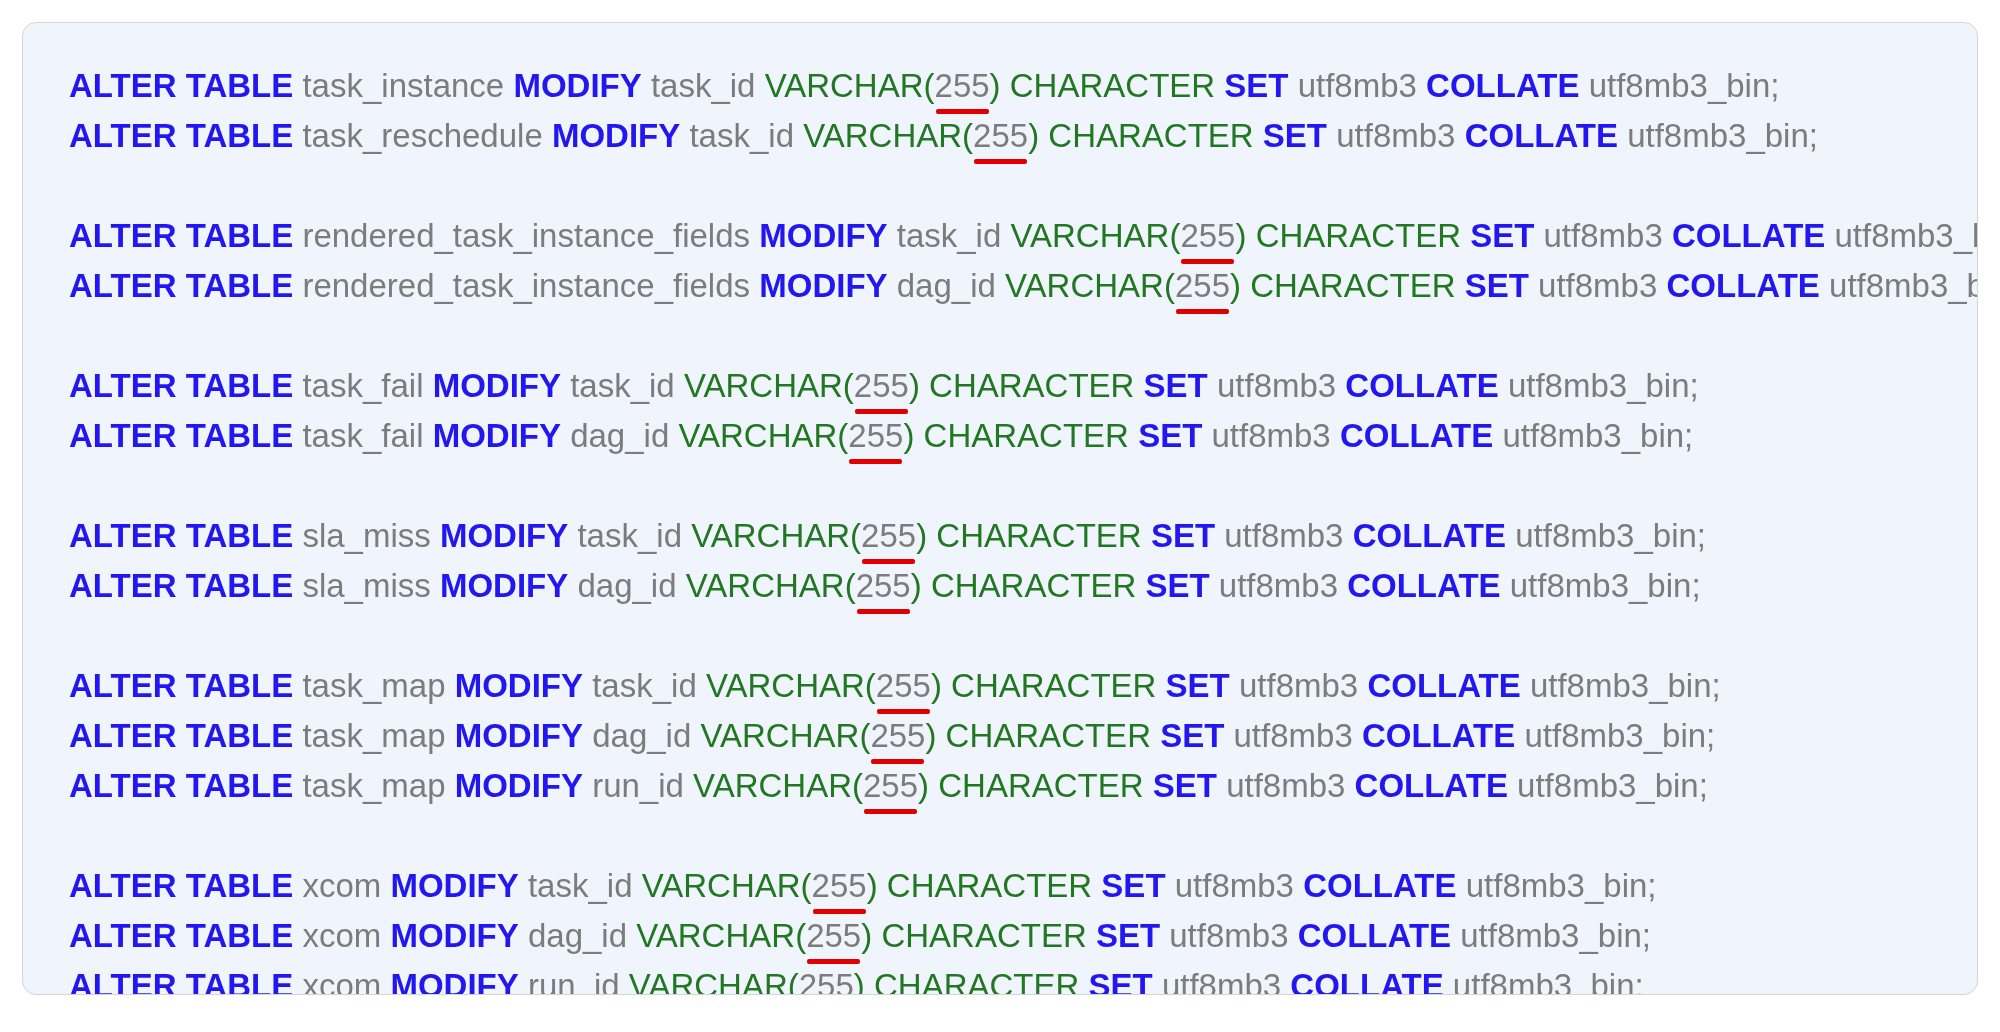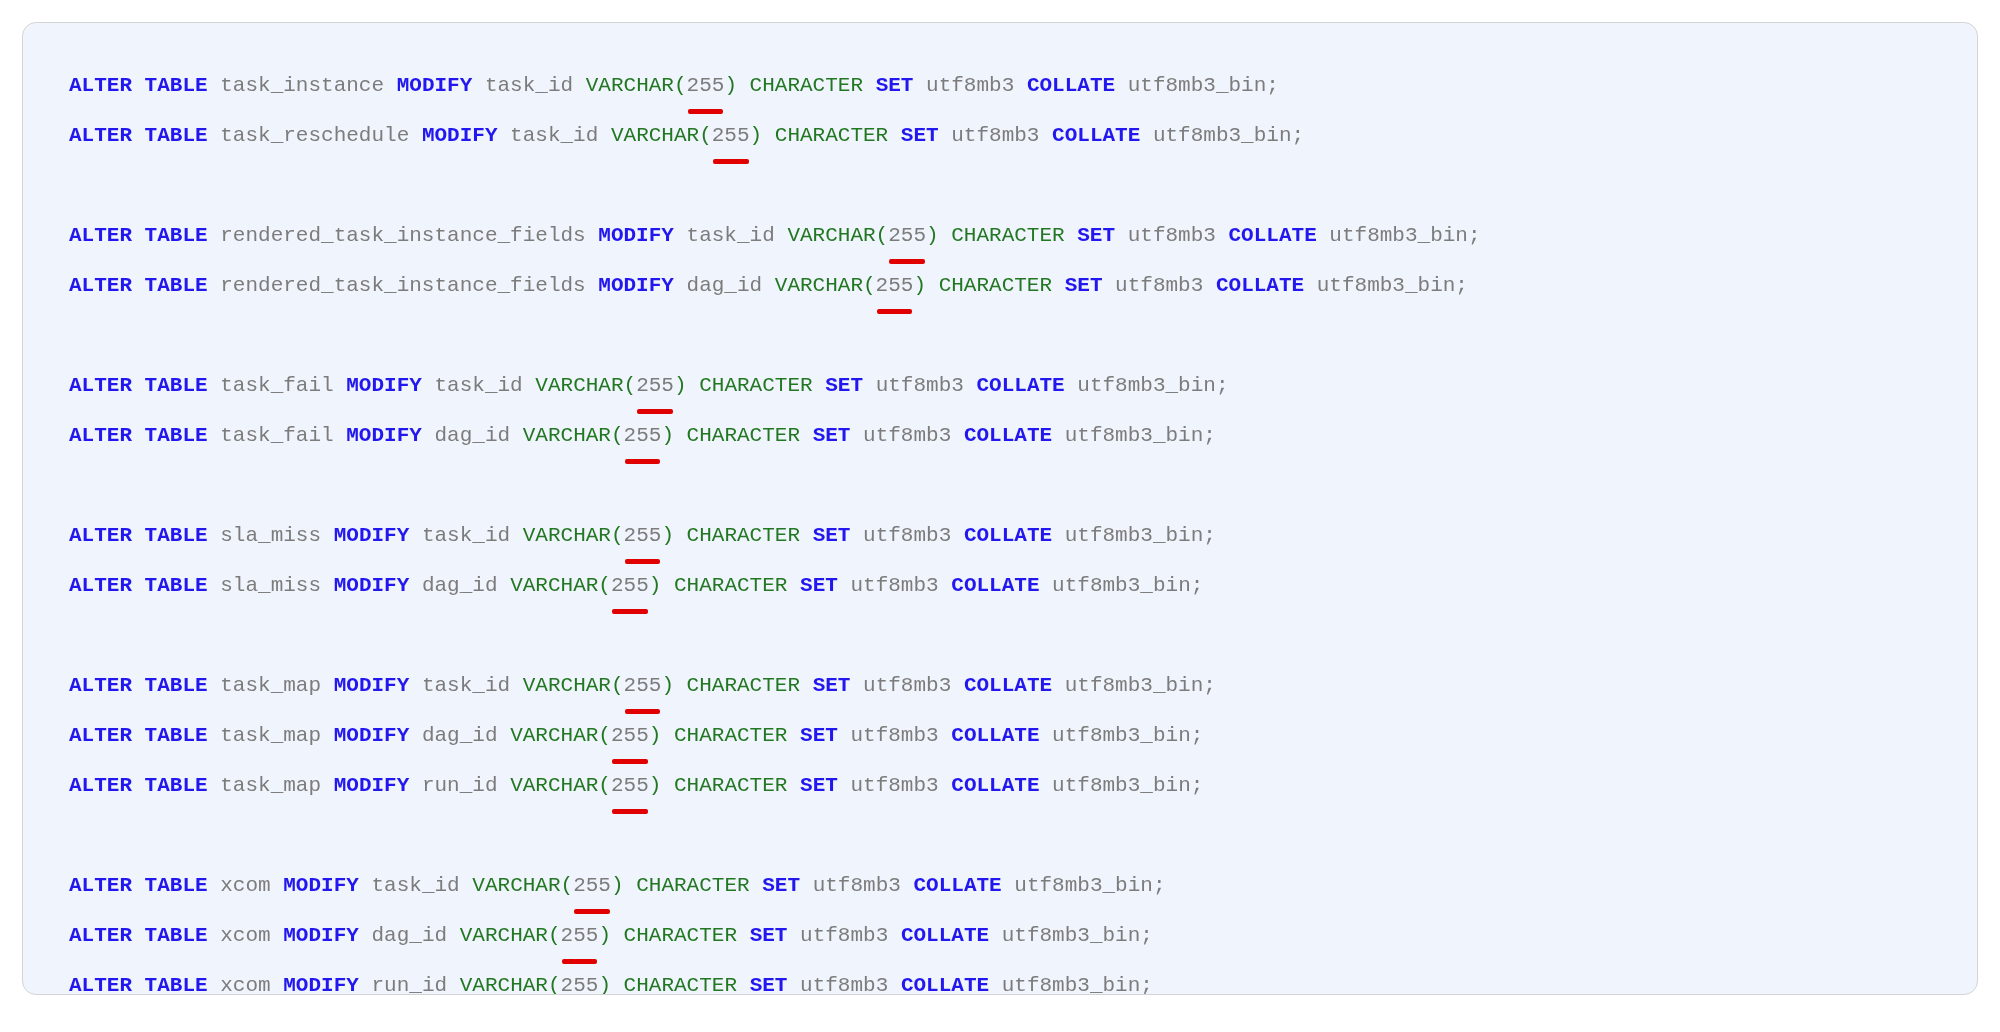--- a/index.html
+++ b/index.html
@@ -26,22 +26,22 @@
     border: 1.5px solid #d4d4d4;
     border-radius: 14px;
     overflow: hidden;
   }
 
   #code-body {
     padding: 38px 0 0 46px;
   }
 
   .code-line {
-    font-family: Liberation Mono, monospace;
-    font-size: 21px;
+    font-family: Liberation Sans, sans-serif;
+    font-size: 33px;
     line-height: 50px;
     height: 50px;
     white-space: pre;
     letter-spacing: 0px;
   }
 
   .code-line.blank {
     height: 50px;
   }
 

